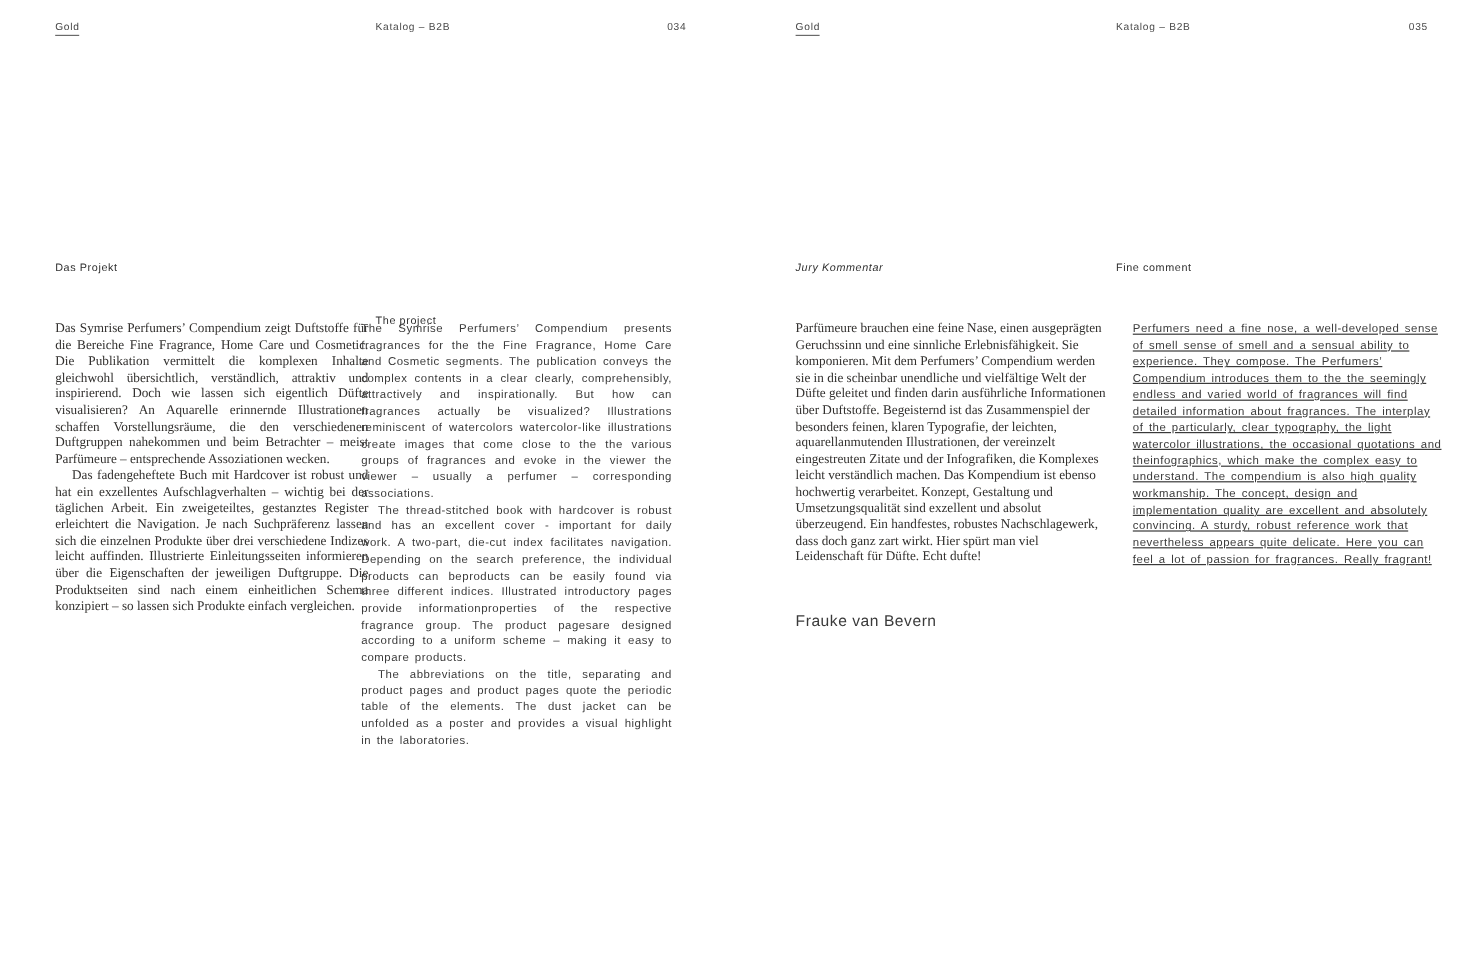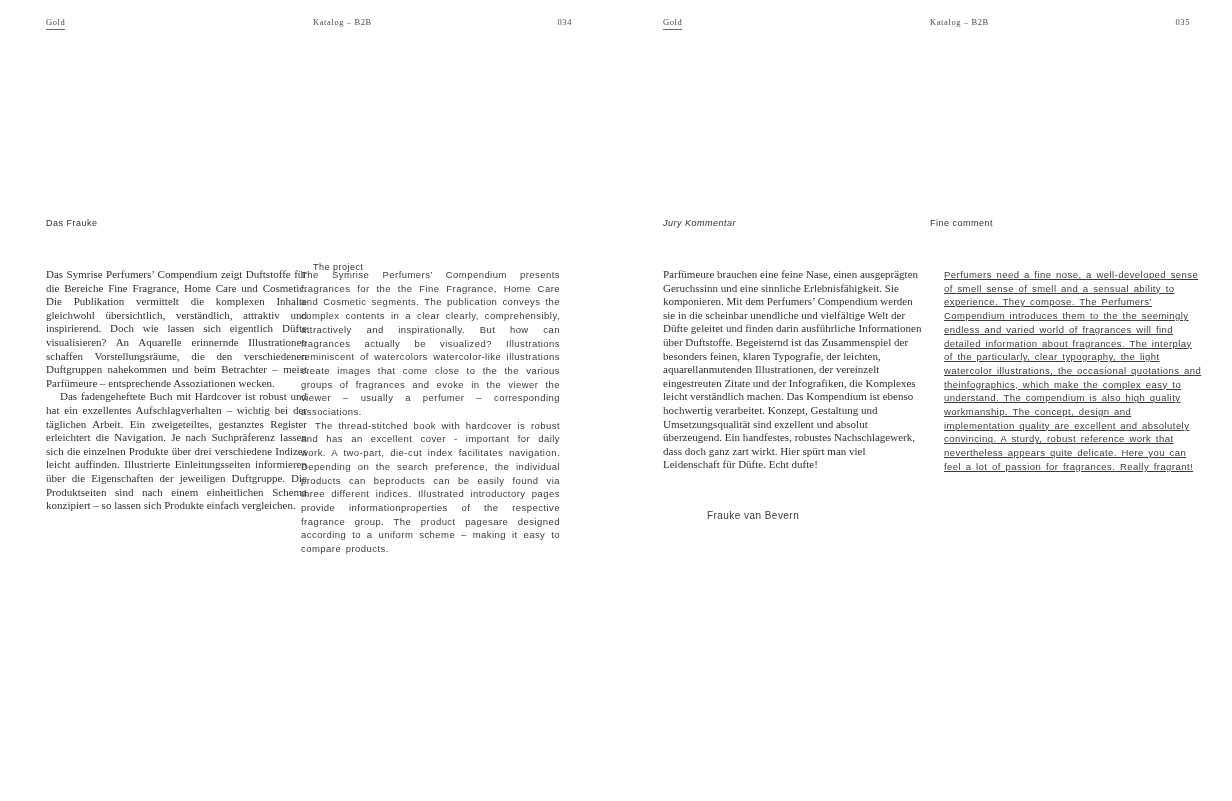--- a/index.html
+++ b/index.html
@@ -11,21 +11,21 @@
     position: relative;
     width: 1232px;
     height: 801px;
     overflow: hidden;
     font-family: "Liberation Sans", sans-serif;
   }
   .abs { position: absolute; }
 
   
   .runhead {
-    font-family: Liberation Serif, serif;
+    font-family: Liberation Sans, sans-serif;
     font-size: 8.5px;
     letter-spacing: 0.6px;
     color: #4a4a4a;
     font-weight: 400;
     white-space: nowrap;
   }
   .runhead.cat {
     color: #454545;
     border-bottom: 1px solid #6a6a6a;
     padding-bottom: 2px;
@@ -63,54 +63,54 @@
     text-align: justify;
   }
   .en-body p { margin: 0; }
   .en-body p + p { text-indent: 14px; }
 
   
   .ragged { text-align: left; }
 
   .juror {
     font-family: "Liberation Sans", sans-serif;
-    font-size: 10px;
+    font-size: 13px;
     letter-spacing: 0.45px;
     color: #3a3a3a;
     white-space: nowrap;
-    margin-left: 44px;
   }
 
   
   #col-de-project   { left: 46px;  top: 268px; width: 261px; }
   #col-en-project   { left: 301px; top: 268px; width: 259px; }
 </style>
 </head>
 <body>
 
 <div class="abs" style="left:0; top:0; width:616px; height:801px;">
 
   <span class="abs runhead cat" style="left:46px; top:17px;">Gold</span>
 
   <span class="abs runhead" style="left:313px; top:17px;">Katalog – B2B</span>
 
   <span class="abs runhead num" style="left:472px; top:17px; width:100px;">034</span>
 
-  <span class="abs seclabel" style="left:46px; top:218px;">Das Frauke</span>
+  <span class="abs seclabel" style="left:46px; top:218px;">Das Projekt</span>
 
   <span class="abs seclabel" style="left:313px; top:218px;margin-top:44px;">The project</span>
 
   <div id="col-de-project" class="abs de-body">
     <p>Das Symrise Perfumers’ Compendium zeigt Duftstoffe für die Bereiche Fine Fragrance, Home Care und Cosmetic. Die Publikation vermittelt die komplexen Inhalte gleichwohl übersichtlich, verständlich, attraktiv und inspirierend. Doch wie lassen sich eigentlich Düfte visualisieren? An Aquarelle erinnernde Illustrationen schaffen Vorstellungsräume, die den verschiedenen Duftgruppen nahekommen und beim Betrachter – meist Parfümeure – entsprechende Assoziationen wecken.</p>
     <p>Das fadengeheftete Buch mit Hardcover ist robust und hat ein exzellentes Aufschlagverhalten – wichtig bei der täglichen Arbeit. Ein zweigeteiltes, gestanztes Register erleichtert die Navigation. Je nach Suchpräferenz lassen sich die einzelnen Produkte über drei verschiedene Indizes leicht auffinden. Illustrierte Einleitungsseiten informieren über die Eigenschaften der jeweiligen Duftgruppe. Die Produktseiten sind nach einem einheitlichen Schema konzipiert – so lassen sich Produkte einfach vergleichen.</p>
   </div>
 
   <div id="col-en-project" class="abs en-body">
     <p>The Symrise Perfumers’ Compendium presents fragrances for the the Fine Fragrance, Home Care and Cosmetic segments. The publication conveys the complex contents in a clear clearly, comprehensibly, attractively and inspirationally. But how can fragrances actually be visualized? Illustrations reminiscent of watercolors watercolor-like illustrations create images that come close to the the various groups of fragrances and evoke in the viewer the viewer – usually a perfumer – corresponding associations.</p>
     <p>The thread-stitched book with hardcover is robust and has an excellent cover - important for daily work. A two-part, die-cut index facilitates navigation. Depending on the search preference, the individual products can beproducts can be easily found via three different indices. Illustrated introductory pages provide informationproperties of the respective fragrance group. The product pagesare designed according to a uniform scheme – making it easy to compare products.</p>
+    <p>The abbreviations on the title, separating and product pages and product pages quote the periodic table of the elements. The dust jacket can be unfolded as a poster and provides a visual highlight in the laboratories.</p>
   </div>
 
 </div>
 
 <div class="abs" style="left:616px; top:0; width:616px; height:801px;">
 
   <span class="abs runhead cat" style="left:47px; top:17px;">Gold</span>
 
   <span class="abs runhead" style="left:314px; top:17px;">Katalog – B2B</span>
 

